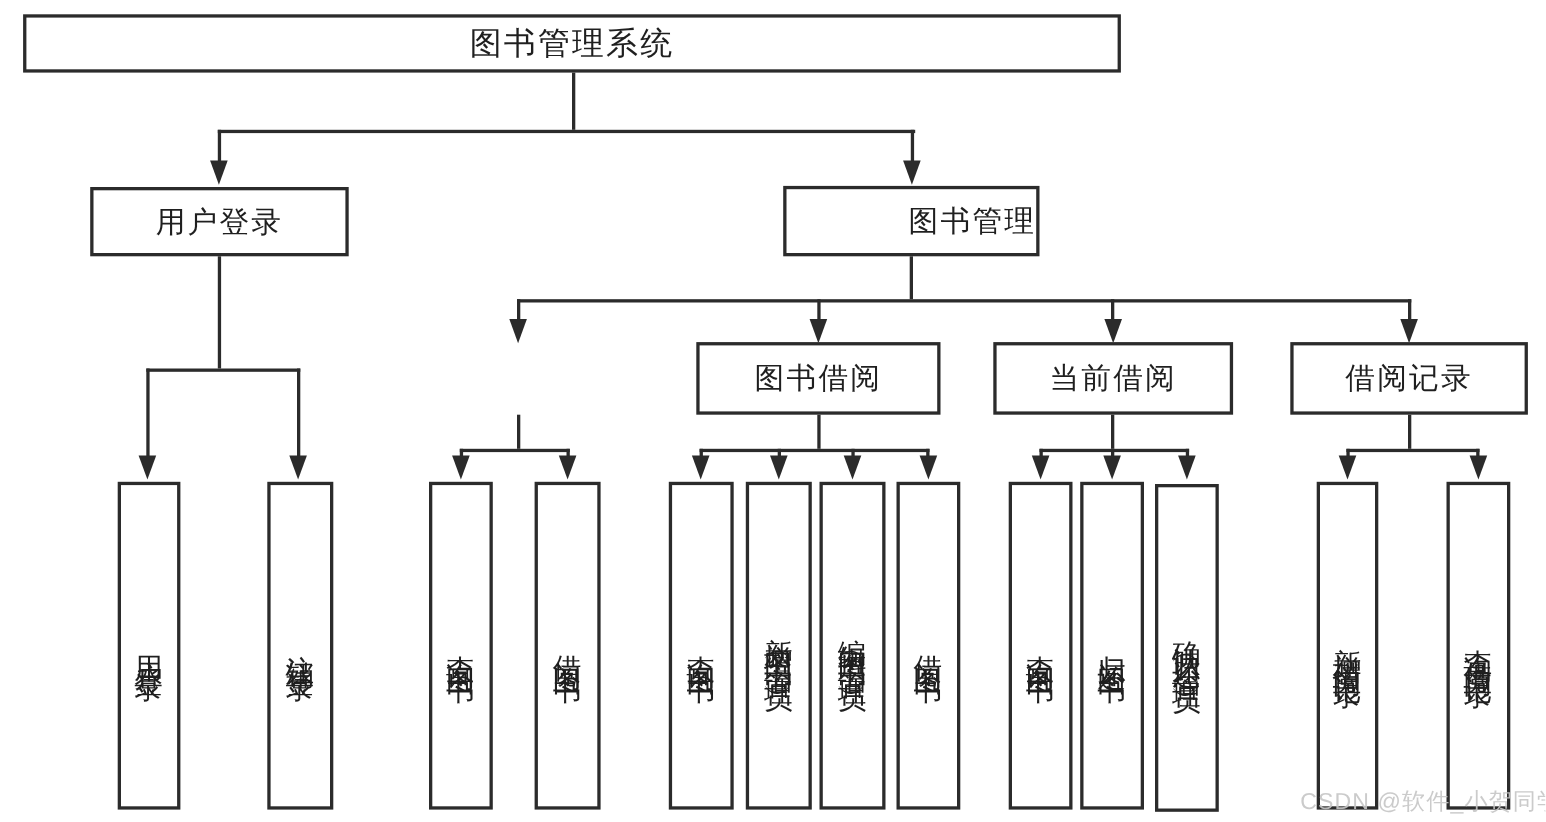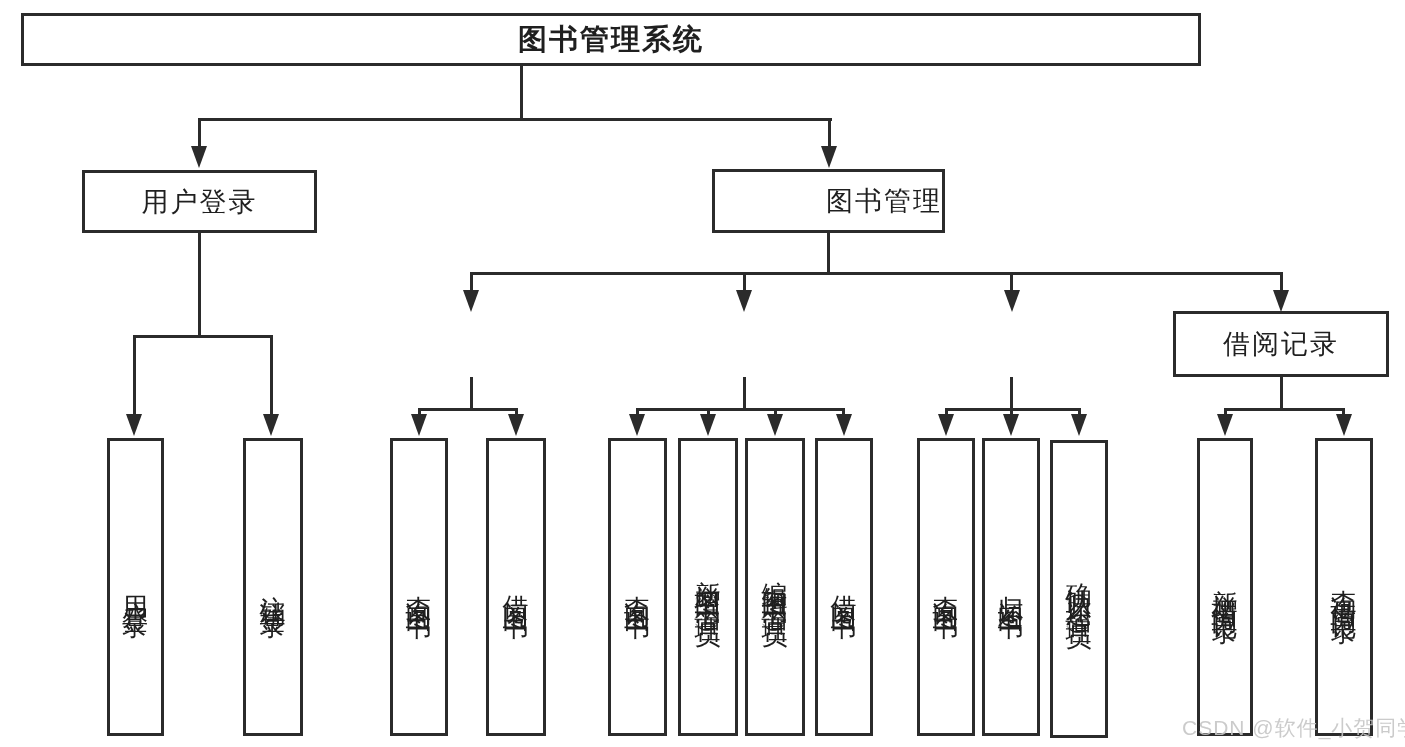--- a/index.html
+++ b/index.html
@@ -55,21 +55,21 @@
     opacity: 0.9;
     white-space: nowrap;
     z-index: 5;
   }
 </style>
 </head>
 <body>
 
 <div id="canvas">
 
-  <div class="box" style="left:21px; top:13px; width:1180px; height:53px;font-weight:bold;">
+  <div class="box" style="left:21px; top:13px; width:998px; height:53px;">
     <span class="hlabel root-label">图书管理系统</span>
   </div>
 
   <div class="line" style="left:520px; top:66px; width:3px; height:52px;"></div>
   <div class="line" style="left:198px; top:118px; width:634px; height:3px;"></div>
   <div class="line" style="left:198px; top:118px; width:3px; height:30px;"></div>
   <div class="arrow" style="left:191px; top:146px;"></div>
   <div class="line" style="left:828px; top:118px; width:3px; height:30px;"></div>
   <div class="arrow" style="left:821px; top:146px;"></div>
 
@@ -98,20 +98,26 @@
   <div class="line" style="left:470px; top:272px; width:813px; height:3px;"></div>
   <div class="line" style="left:470px; top:272px; width:3px; height:20px;"></div>
   <div class="arrow" style="left:463px; top:290px;"></div>
   <div class="line" style="left:743px; top:272px; width:3px; height:20px;"></div>
   <div class="arrow" style="left:736px; top:290px;"></div>
   <div class="line" style="left:1010px; top:272px; width:3px; height:20px;"></div>
   <div class="arrow" style="left:1004px; top:290px;"></div>
   <div class="line" style="left:1280px; top:272px; width:3px; height:20px;"></div>
   <div class="arrow" style="left:1273px; top:290px;"></div>
 
+  <div class="box" style="left:633px; top:311px; width:222px; height:66px;">
+    <span class="hlabel">图书借阅</span>
+  </div>
+  <div class="box" style="left:903px; top:311px; width:218px; height:66px;">
+    <span class="hlabel">当前借阅</span>
+  </div>
   <div class="box" style="left:1173px; top:311px; width:216px; height:66px;">
     <span class="hlabel">借阅记录</span>
   </div>
 
   <div class="line" style="left:470px; top:377px; width:3px; height:31px;"></div>
   <div class="line" style="left:418px; top:408px; width:100px; height:3px;"></div>
   <div class="line" style="left:418px; top:408px; width:3px; height:8px;"></div>
   <div class="arrow" style="left:411px; top:414px;"></div>
   <div class="line" style="left:515px; top:408px; width:3px; height:8px;"></div>
   <div class="arrow" style="left:508px; top:414px;"></div>

